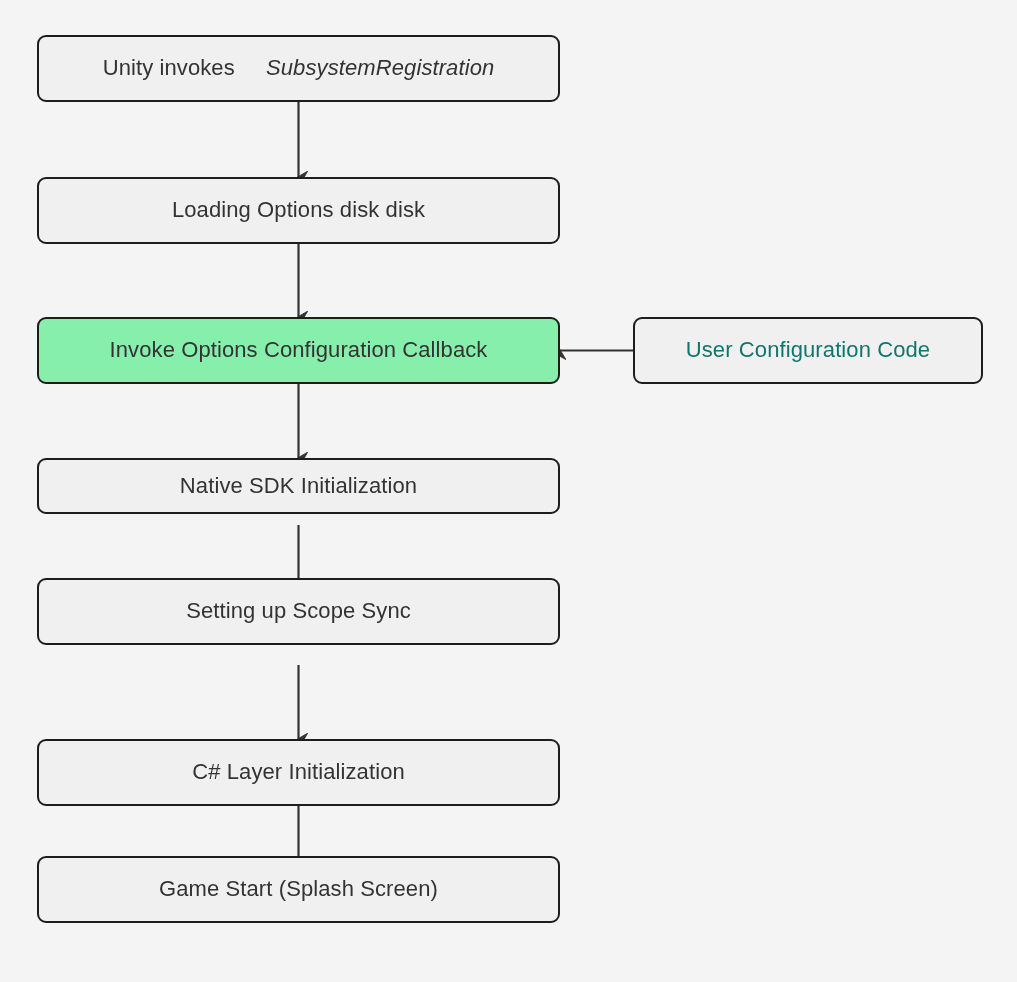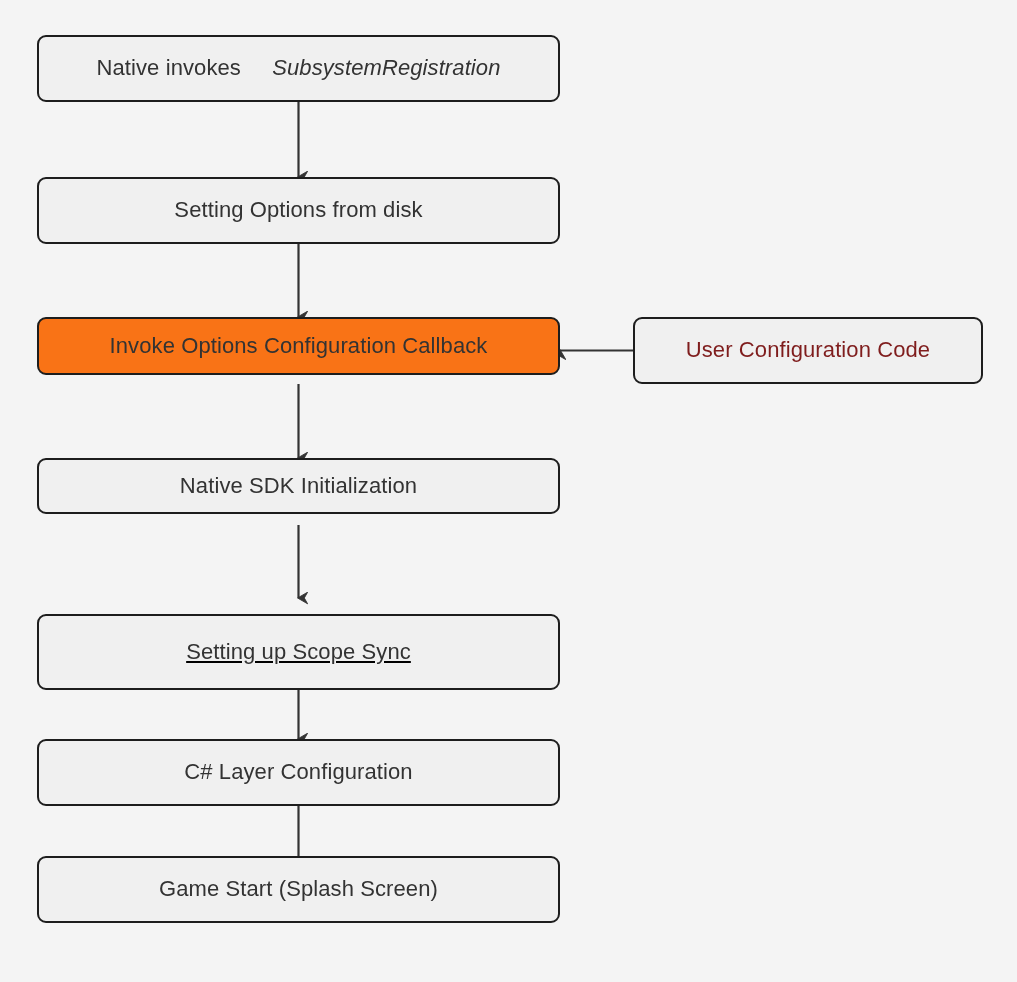--- a/index.html
+++ b/index.html
@@ -89,38 +89,38 @@
         <line x1="298.5" y1="384" x2="298.5" y2="458" stroke="#333333" stroke-width="2.2" marker-end="url(#arrow-down)"></line>
         <line x1="298.5" y1="525" x2="298.5" y2="598" stroke="#333333" stroke-width="2.2" marker-end="url(#arrow-down)"></line>
         <line x1="298.5" y1="665" x2="298.5" y2="739" stroke="#333333" stroke-width="2.2" marker-end="url(#arrow-down)"></line>
         <line x1="298.5" y1="806" x2="298.5" y2="879" stroke="#333333" stroke-width="2.2" marker-end="url(#arrow-down)"></line>
         <line x1="633" y1="350.5" x2="560" y2="350.5" stroke="#333333" stroke-width="2.2" marker-end="url(#arrow-left)"></line>
       </g>
   </svg>
 
   <div id="node-layer">
       <div class="node" style="left: 37px; top: 35px; width: 523px; height: 67px; background: rgb(240, 240, 240); border-color: rgb(29, 29, 29);">
-        <div class="node-label" style="color: rgb(51, 51, 51);"><span>Native invokes </span><span class="em">SubsystemRegistration</span></div>
+        <div class="node-label" style="color: rgb(51, 51, 51);"><span>Unity invokes </span><span class="em">SubsystemRegistration</span></div>
       </div>
       <div class="node" style="left: 37px; top: 177px; width: 523px; height: 67px; background: rgb(240, 240, 240); border-color: rgb(29, 29, 29);">
-        <div class="node-label" style="color: rgb(51, 51, 51);">Setting Options from disk</div>
+        <div class="node-label" style="color: rgb(51, 51, 51);">Loading Options disk disk</div>
       </div>
-      <div class="node" style="left: 37px; top: 317px; width: 523px; height: 58px; background: #f97316; border-color: rgb(29, 29, 29);">
+      <div class="node" style="left: 37px; top: 317px; width: 523px; height: 67px; background: #86efac; border-color: rgb(29, 29, 29);">
         <div class="node-label" style="color: rgb(51, 51, 51);">Invoke Options Configuration Callback</div>
       </div>
       <div class="node" style="left: 37px; top: 458px; width: 523px; height: 56px; background: rgb(240, 240, 240); border-color: rgb(29, 29, 29);">
         <div class="node-label" style="color: rgb(51, 51, 51);">Native SDK Initialization</div>
       </div>
-      <div class="node" style="left: 37px; top: 614px; width: 523px; height: 76px; background: rgb(240, 240, 240); border-color: rgb(29, 29, 29); text-decoration: underline;">
+      <div class="node" style="left: 37px; top: 578px; width: 523px; height: 67px; background: rgb(240, 240, 240); border-color: rgb(29, 29, 29);">
         <div class="node-label" style="color: rgb(51, 51, 51);">Setting up Scope Sync</div>
       </div>
       <div class="node" style="left: 37px; top: 739px; width: 523px; height: 67px; background: rgb(240, 240, 240); border-color: rgb(29, 29, 29);">
-        <div class="node-label" style="color: rgb(51, 51, 51);">C# Layer Configuration</div>
+        <div class="node-label" style="color: rgb(51, 51, 51);">C# Layer Initialization</div>
       </div>
       <div class="node" style="left: 37px; top: 856px; width: 523px; height: 67px; background: rgb(240, 240, 240); border-color: rgb(29, 29, 29);">
         <div class="node-label" style="color: rgb(51, 51, 51);">Game Start (Splash Screen)</div>
       </div>
       <div class="node" style="left: 633px; top: 317px; width: 350px; height: 67px; background: rgb(240, 240, 240); border-color: rgb(29, 29, 29);">
-        <div class="node-label" style="color: #7f1d1d;">User Configuration Code</div>
+        <div class="node-label" style="color: #0f766e;">User Configuration Code</div>
       </div>
     </div>
 
 </div>
 
 </body></html>

